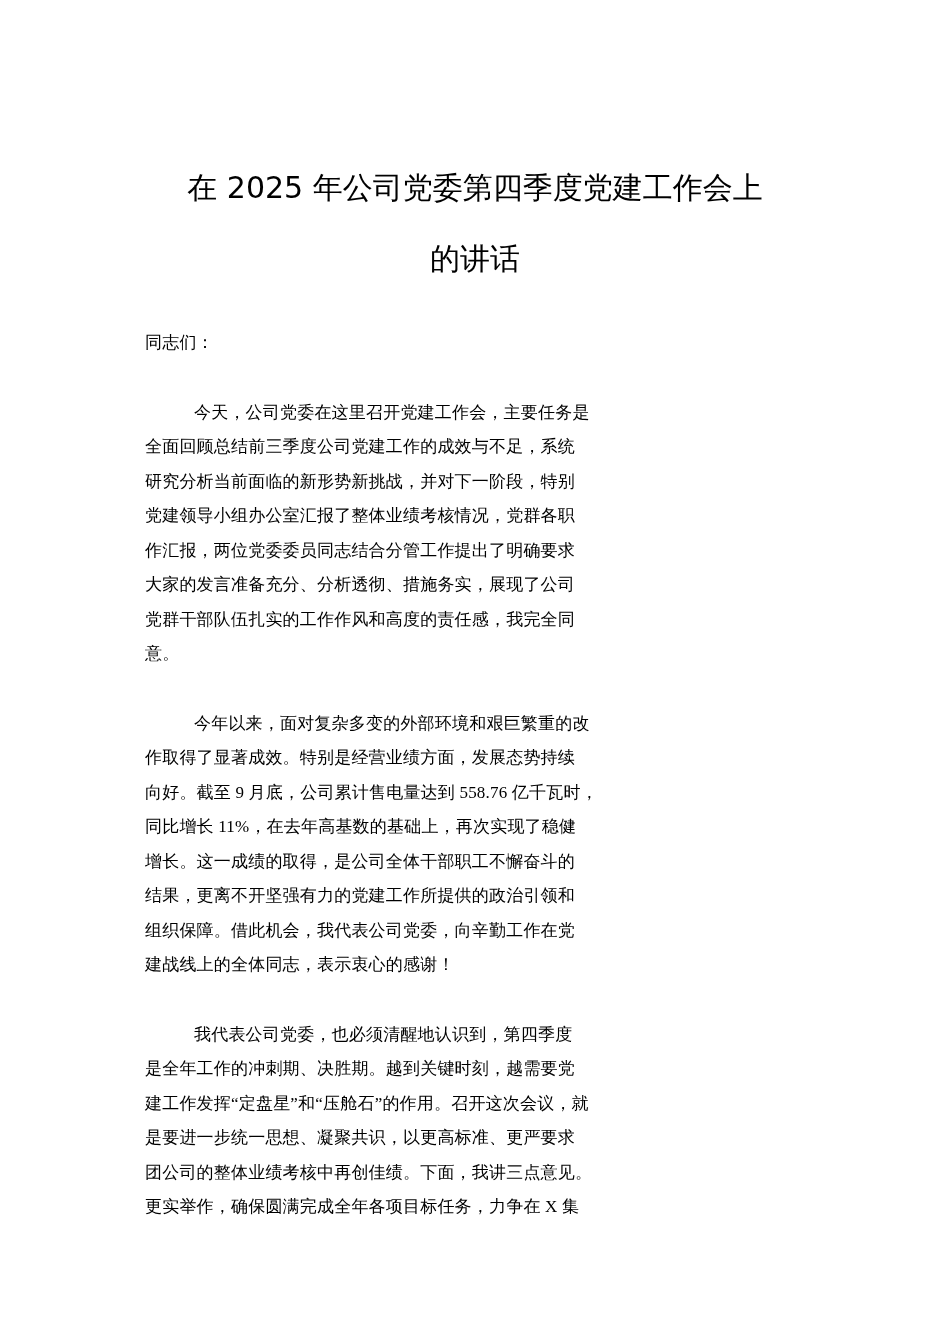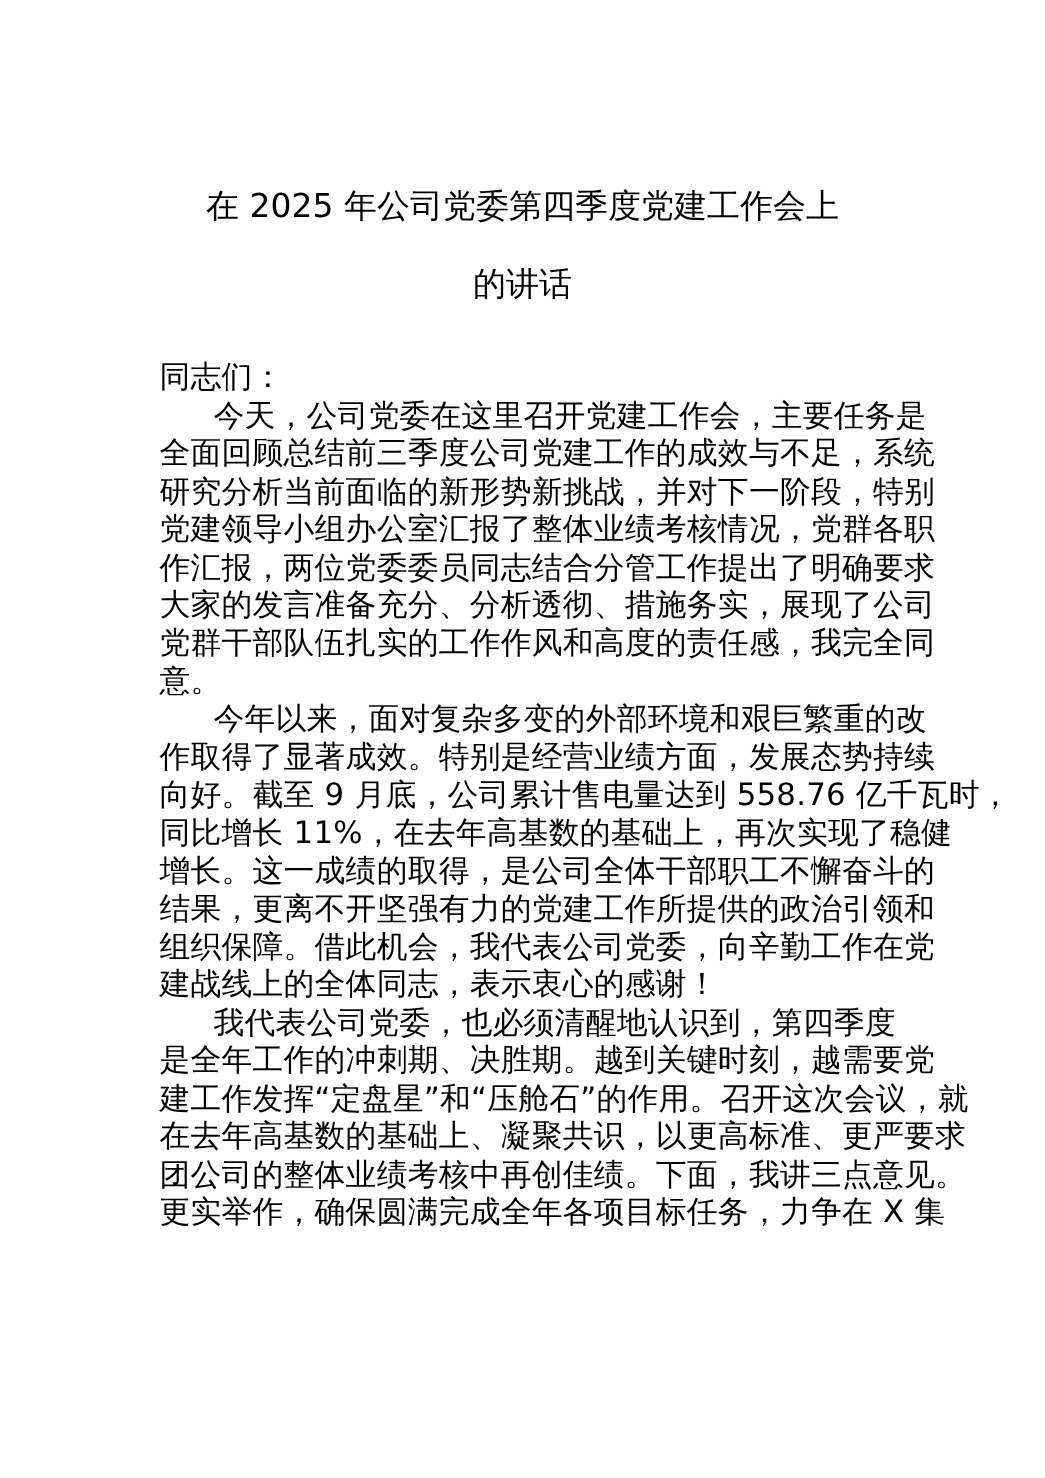--- a/index.html
+++ b/index.html
@@ -37,27 +37,29 @@
     .title-line-2 { top: 239px; }
     .body-text {
       position: absolute;
       left: 145px;
       top: 326px;
       width: 700px;
     }
     .line {
       display: block;
       height: 34.5px;
-      font-size: 28px;
+      font-size: 17px;
       line-height: 34.5px;
       white-space: nowrap;
       letter-spacing: 0.2px;
+      font-family: Liberation Serif, serif;
     }
     .indent {
       padding-left: 49px;
+      margin-top: 35px;
     }
   </style>
 </head>
 <body>
 
 <div class="page">
 
   <div class="title title-line-1">在 2025 年公司党委第四季度党建工作会上</div>
   <div class="title title-line-2">的讲话</div>
 
@@ -78,18 +80,18 @@
     <span class="line">向好。截至 9 月底，公司累计售电量达到 558.76 亿千瓦时，</span>
     <span class="line">同比增长 11%，在去年高基数的基础上，再次实现了稳健</span>
     <span class="line">增长。这一成绩的取得，是公司全体干部职工不懈奋斗的</span>
     <span class="line">结果，更离不开坚强有力的党建工作所提供的政治引领和</span>
     <span class="line">组织保障。借此机会，我代表公司党委，向辛勤工作在党</span>
     <span class="line">建战线上的全体同志，表示衷心的感谢！</span>
 
     <span class="line indent">我代表公司党委，也必须清醒地认识到，第四季度</span>
     <span class="line">是全年工作的冲刺期、决胜期。越到关键时刻，越需要党</span>
     <span class="line">建工作发挥“定盘星”和“压舱石”的作用。召开这次会议，就</span>
-    <span class="line">在去年高基数的基础上、凝聚共识，以更高标准、更严要求</span>
+    <span class="line">是要进一步统一思想、凝聚共识，以更高标准、更严要求</span>
     <span class="line">团公司的整体业绩考核中再创佳绩。下面，我讲三点意见。</span>
     <span class="line">更实举作，确保圆满完成全年各项目标任务，力争在 X 集</span>
   </div>
 
 </div>
 
 </body></html>

